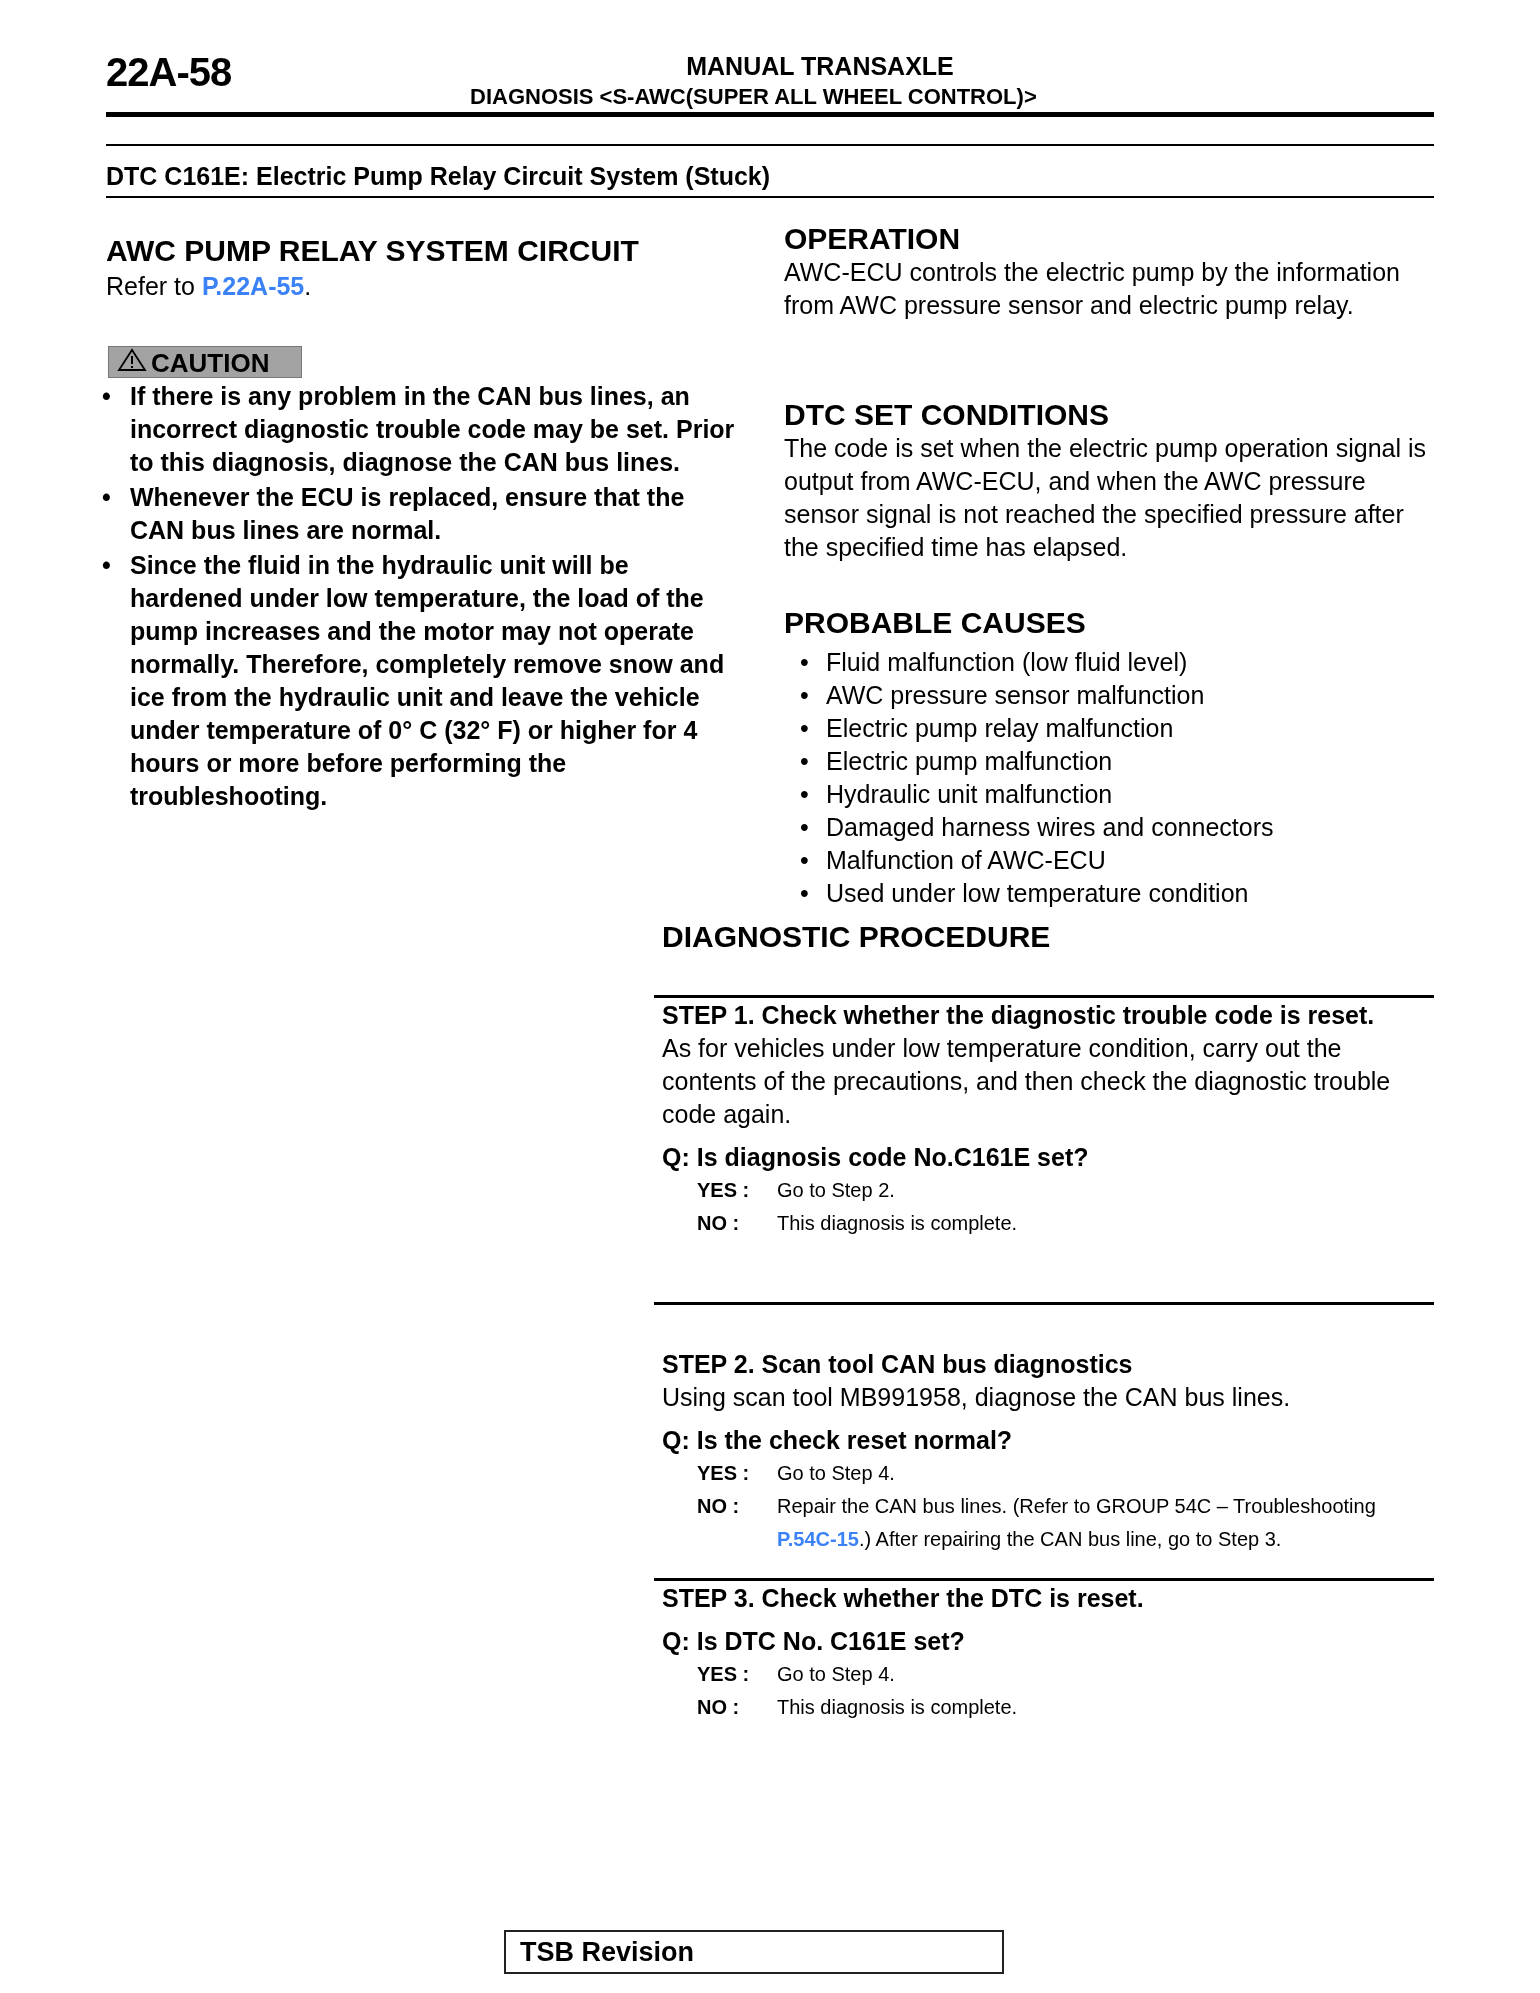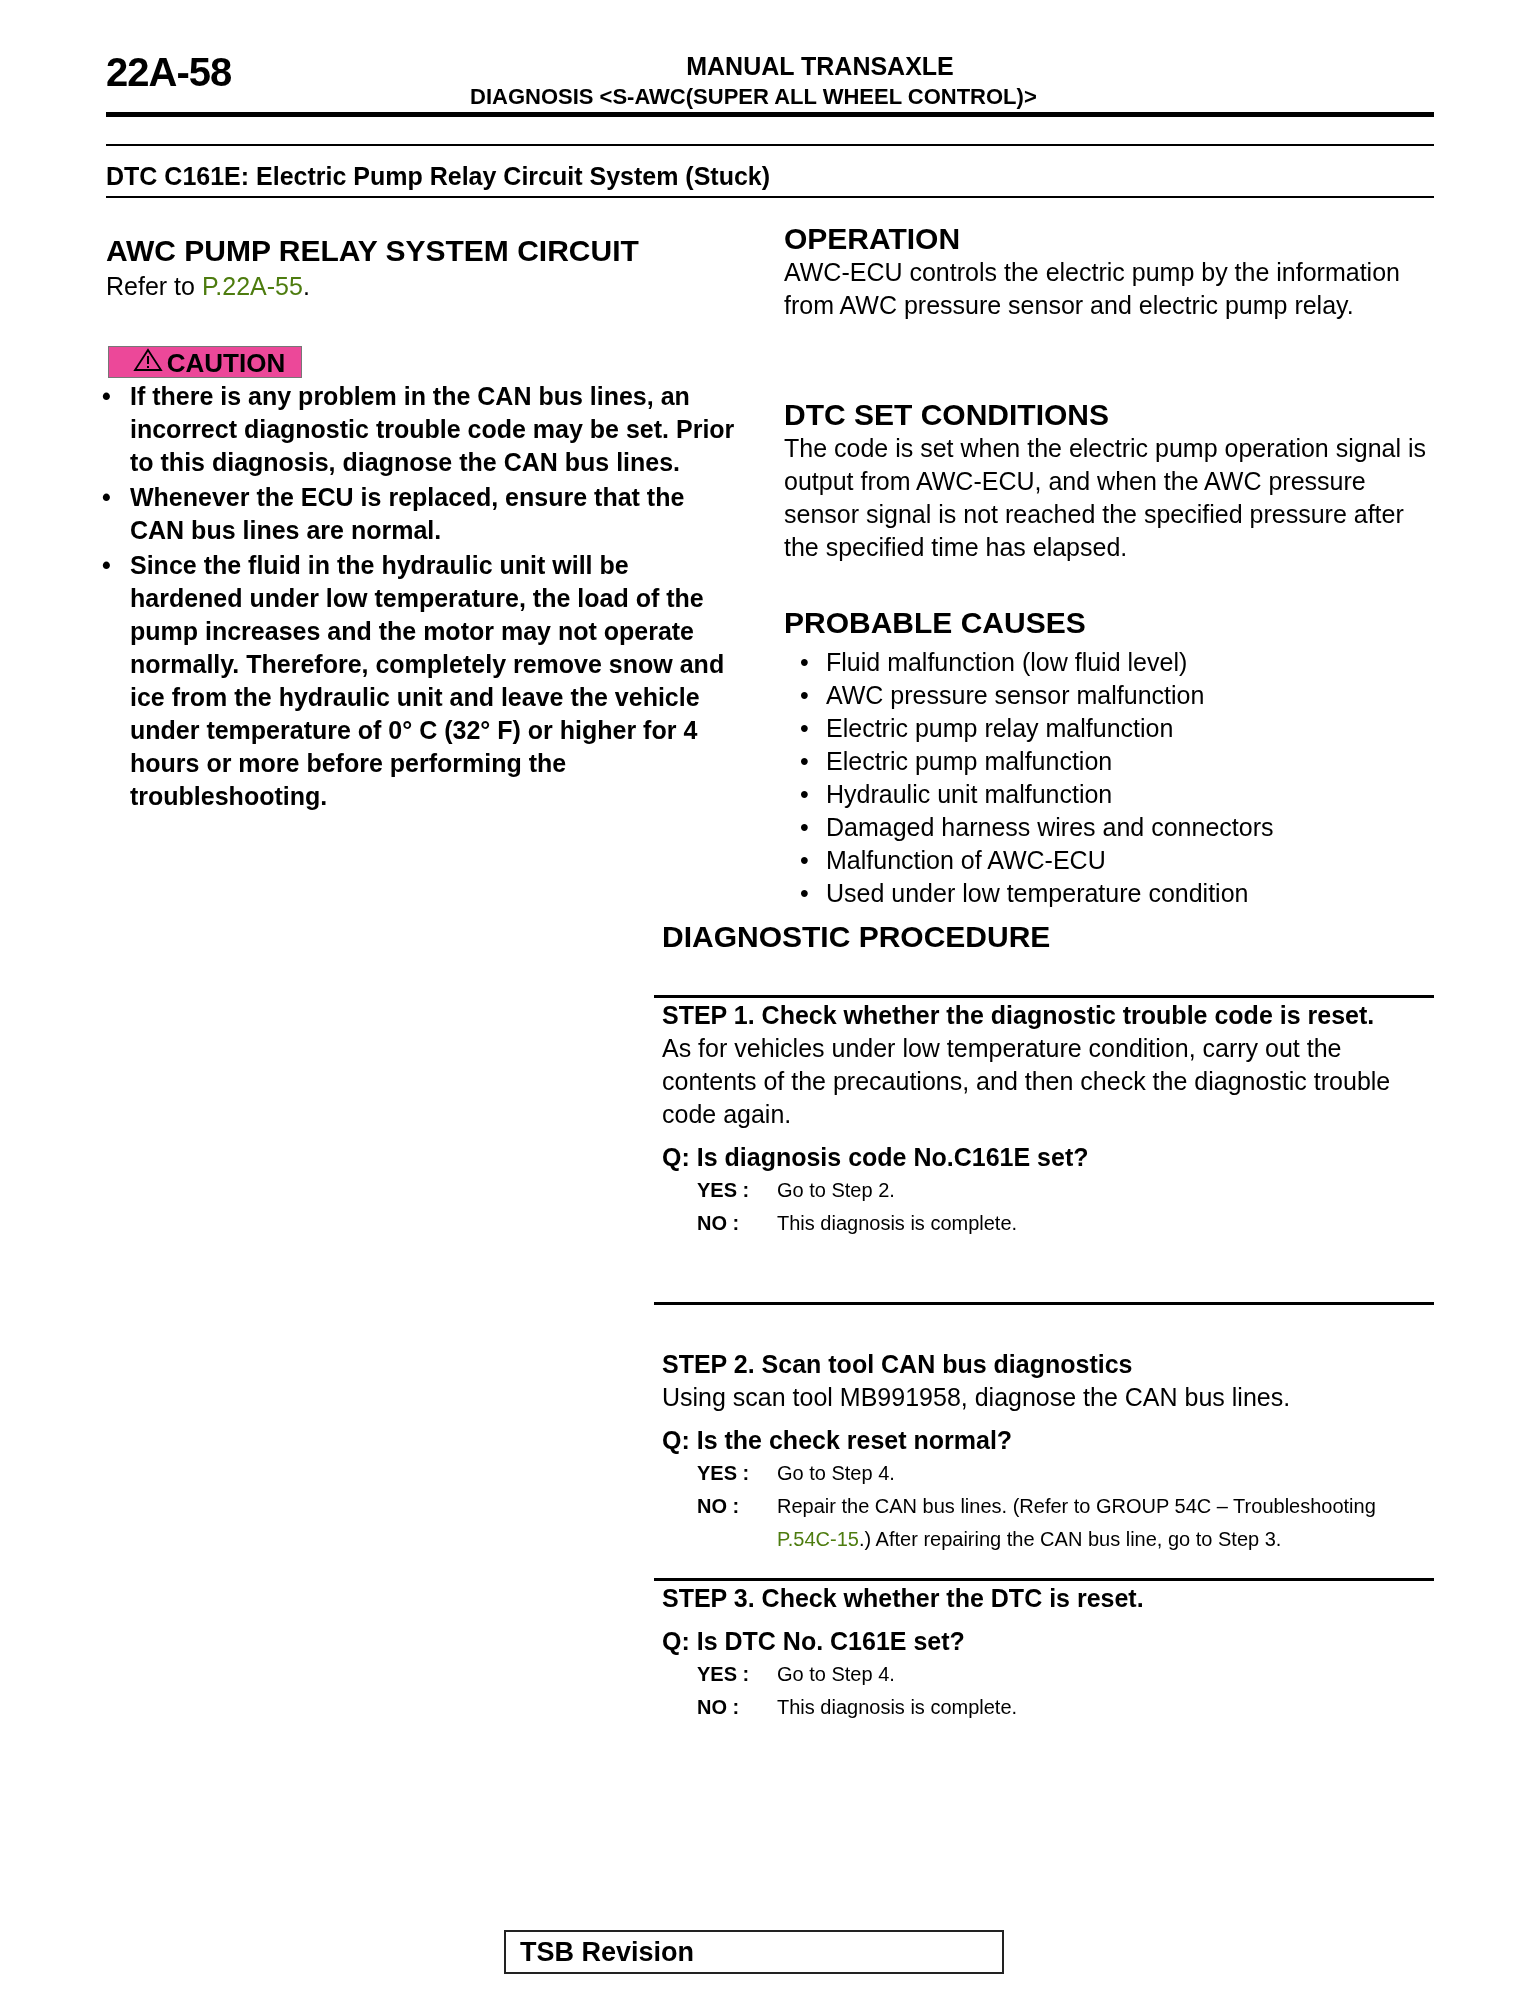--- a/index.html
+++ b/index.html
@@ -6,22 +6,22 @@
   body{width:1540px;height:1993px;position:relative;font-family:"Liberation Sans",sans-serif;color:#000;overflow:hidden;}
   .abs{position:absolute;}
   .pagenum{left:106px;top:50px;font-size:40px;font-weight:bold;letter-spacing:-1px;}
   .hdr1{left:520px;width:600px;top:52px;font-size:25px;font-weight:bold;text-align:center;}
   .hdr2{left:470px;width:700px;top:84px;font-size:22px;font-weight:bold;}
   .rule-thick{left:106px;width:1328px;top:112px;height:5px;background:#000;}
   .rule{left:106px;width:1328px;height:2px;background:#000;}
   .dtc-title{left:106px;top:162px;font-size:25px;font-weight:bold;}
   h2{margin:0;font-size:30px;font-weight:bold;}
   .body{font-size:25px;line-height:33px;}
-  .link{color:#4d7c0f;}
-  .caution{left:108px;top:346px;width:194px;height:32px;border:1.5px solid #777;background:#ec4899;font-size:26px;font-weight:bold;line-height:32px;padding-left:8px;box-sizing:border-box;text-align:center;}
+  .link{color:#3b82f6;font-weight:bold;}
+  .caution{left:108px;top:346px;width:194px;height:32px;border:1.5px solid #777;background:#a3a3a3;font-size:26px;font-weight:bold;line-height:32px;padding-left:8px;box-sizing:border-box;}
   .caution .tri{display:inline-block;margin-right:4px;}
   ul.bold{margin:0;padding:0;list-style:none;}
   ul.bold li{position:relative;padding-left:42px;font-size:25px;font-weight:bold;line-height:33px;}
   ul.bold li:before{content:"•";position:absolute;left:14px;}
   ul.plain{margin:0;padding:0;list-style:none;}
   ul.plain li{position:relative;padding-left:42px;font-size:25px;line-height:33px;}
   ul.plain li:before{content:"•";position:absolute;left:16px;}
   .step-rule{left:654px;width:780px;height:3px;background:#000;}
   .step{left:662px;width:772px;}
   .step .title{font-size:25px;font-weight:bold;line-height:33px;}

